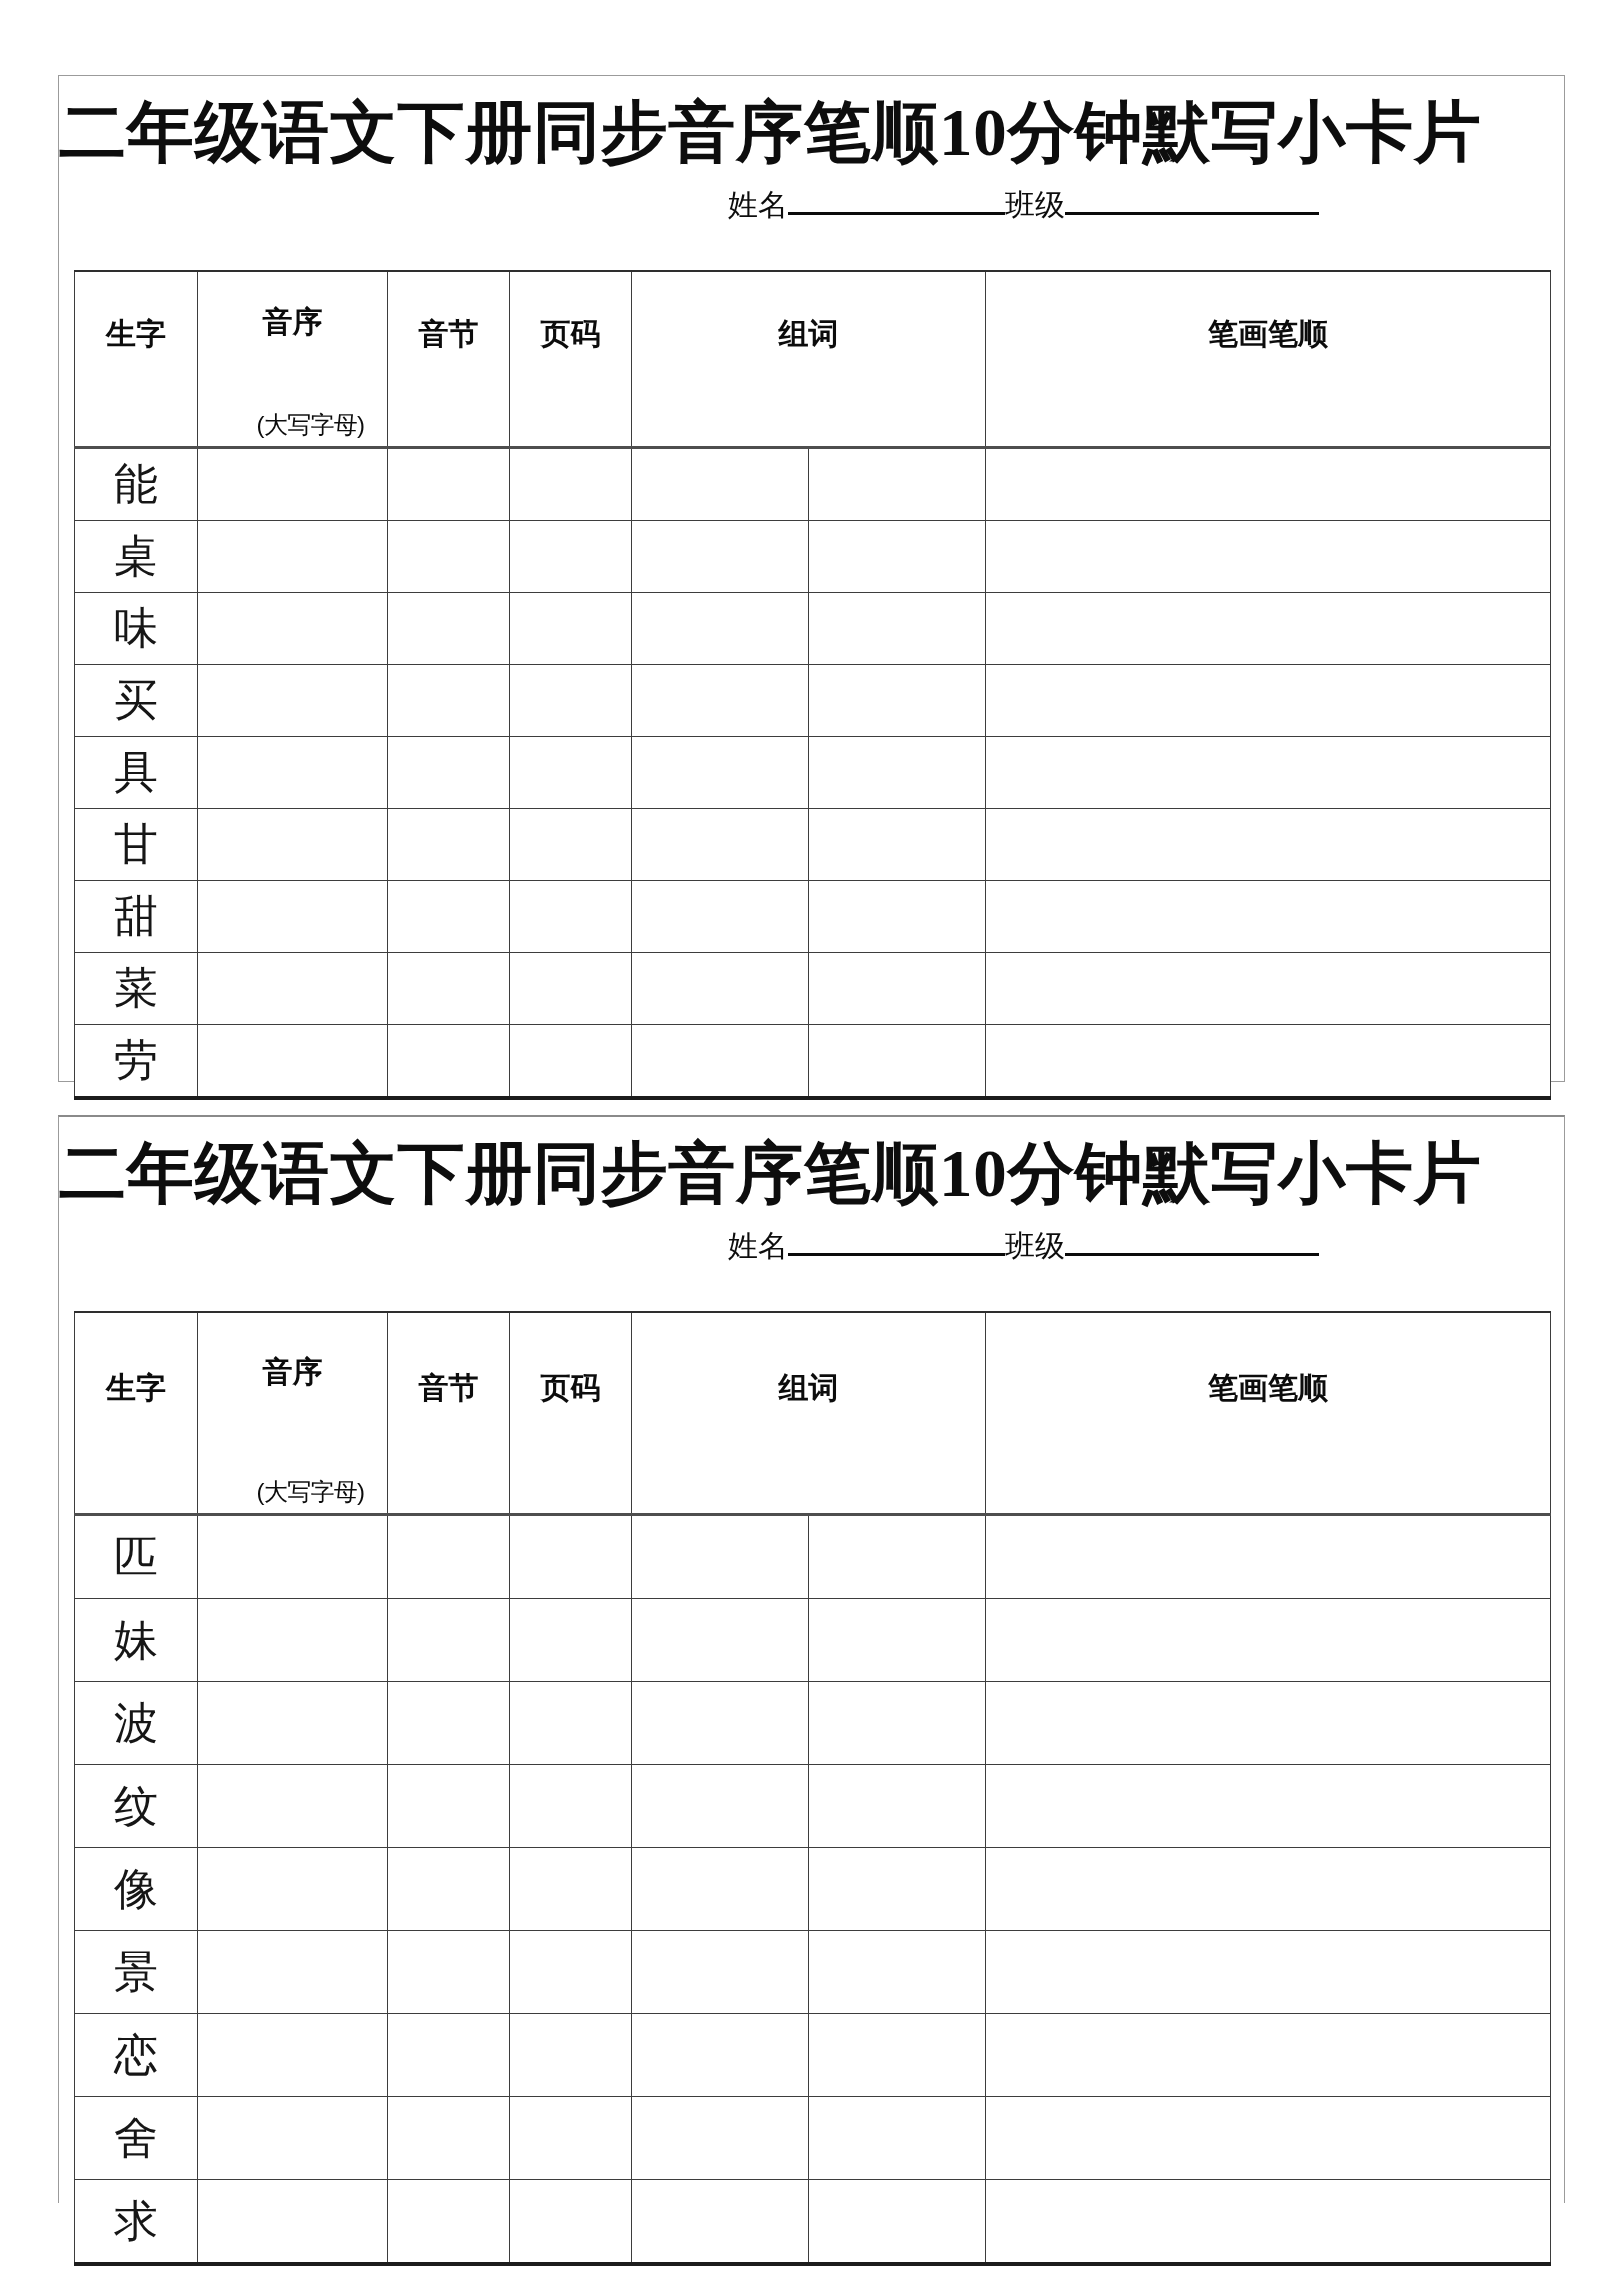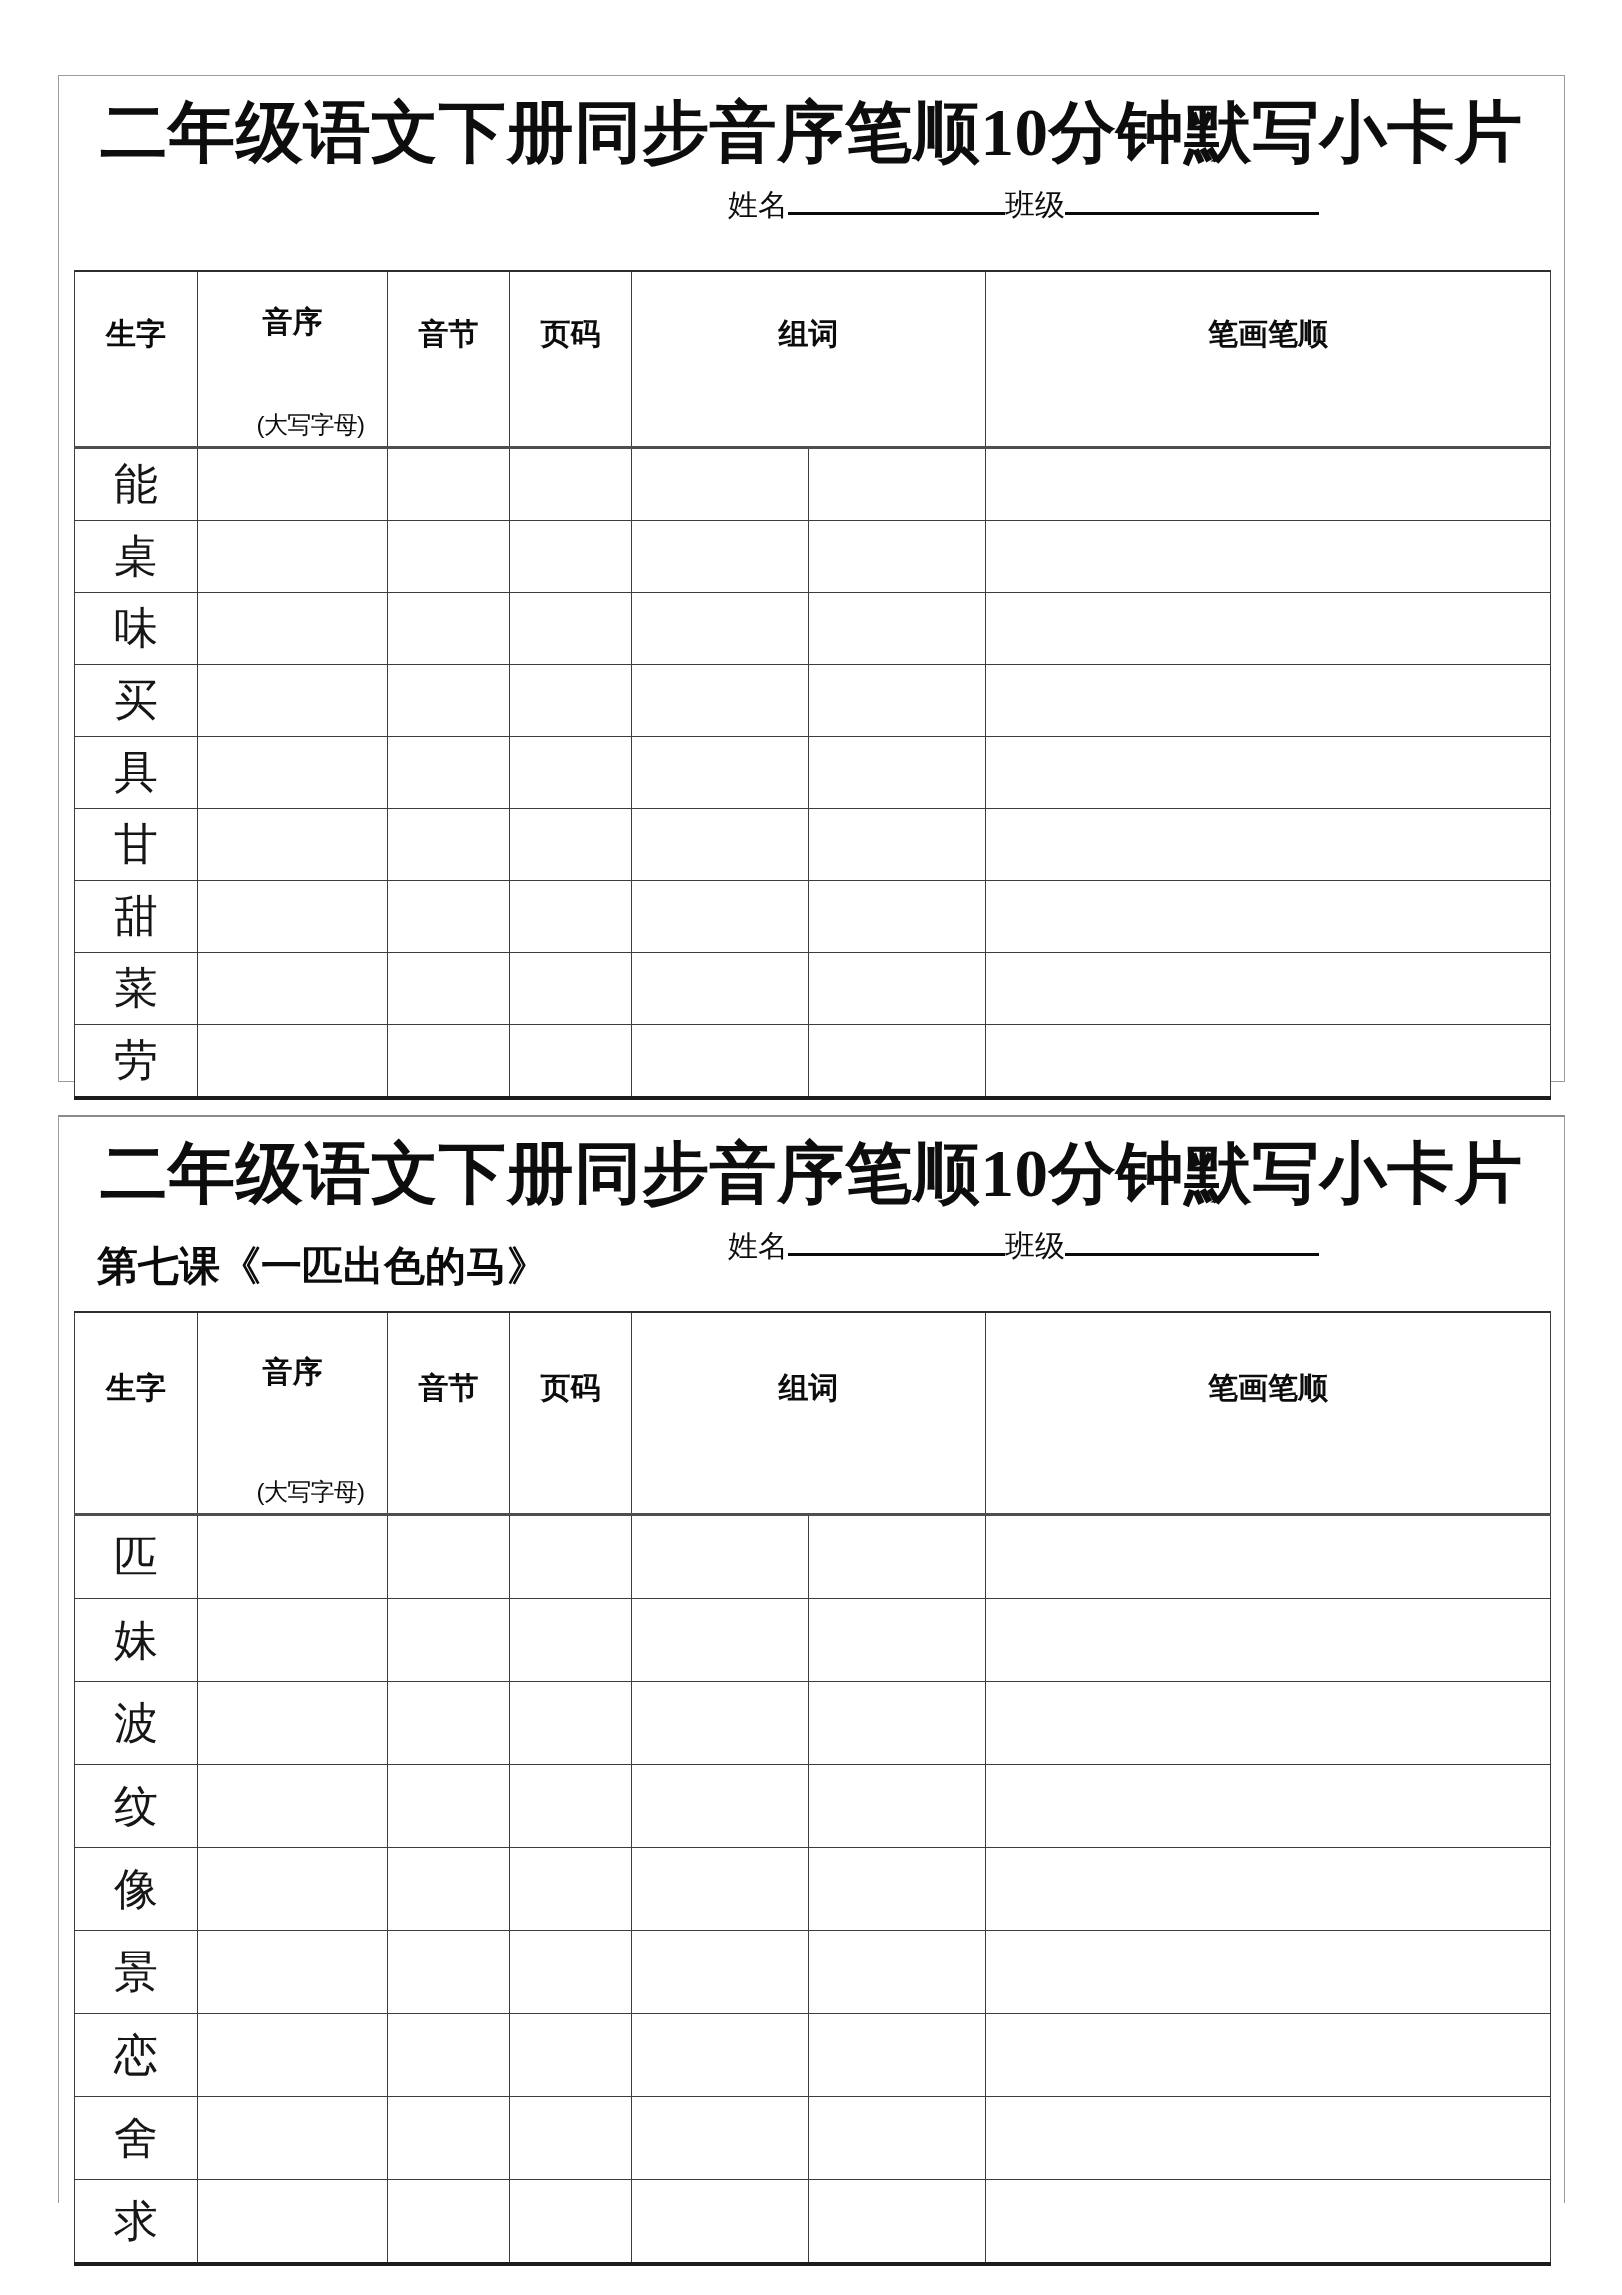--- a/index.html
+++ b/index.html
@@ -9,21 +9,21 @@
   }
   .page{position:absolute;left:0;top:0;width:1623px;height:2295px;background:#fff;}
 
   
   .card{position:absolute;left:58px;width:1505px;background:#fff;border:1.3px solid #9b9b9b;}
   .card-1{top:75px;height:1005px;}
   .card-2{top:1115px;height:1086px;border-bottom:none;border-top:2px solid #8a8a8a;}
 
   .card-title{
     margin:0;position:absolute;left:0;top:19.6px;width:100%;
-    text-align:center;font-weight:700;font-size:67px;line-height:1.1;
+    text-align:left;font-weight:700;font-size:67px;line-height:1.1;
     letter-spacing:0.7px;color:#0d0d0d;
     font-family:"Liberation Serif","DejaVu Serif",serif;
   }
 
   .name-row{
     position:absolute;left:669px;top:102px;height:46px;
     font-size:30px;line-height:41px;white-space:nowrap;color:#0d0d0d;
   }
   .blank{display:inline-block;height:34px;border-bottom:3.3px solid #0a0a0a;}
   .blank-name{width:217px;}
@@ -187,21 +187,20 @@
     </table>
   </section>
 
   <section class="card card-2">
     <h1 class="card-title">二年级语文下册同步音序笔顺10分钟默写小卡片</h1>
 
     <div class="name-row">
       <span>姓名</span><span class="blank blank-name"></span><span>班级</span><span class="blank blank-class"></span>
     </div>
 
-    <div class="lesson-title">第七课《一匹出色的马》</div>
 
     <table class="sheet">
       <colgroup>
         <col style="width:123px">
           <col style="width:190px">
           <col style="width:122px">
         <col style="width:122px">
           <col style="width:177px">
           <col style="width:177px">
           <col style="width:565px">

